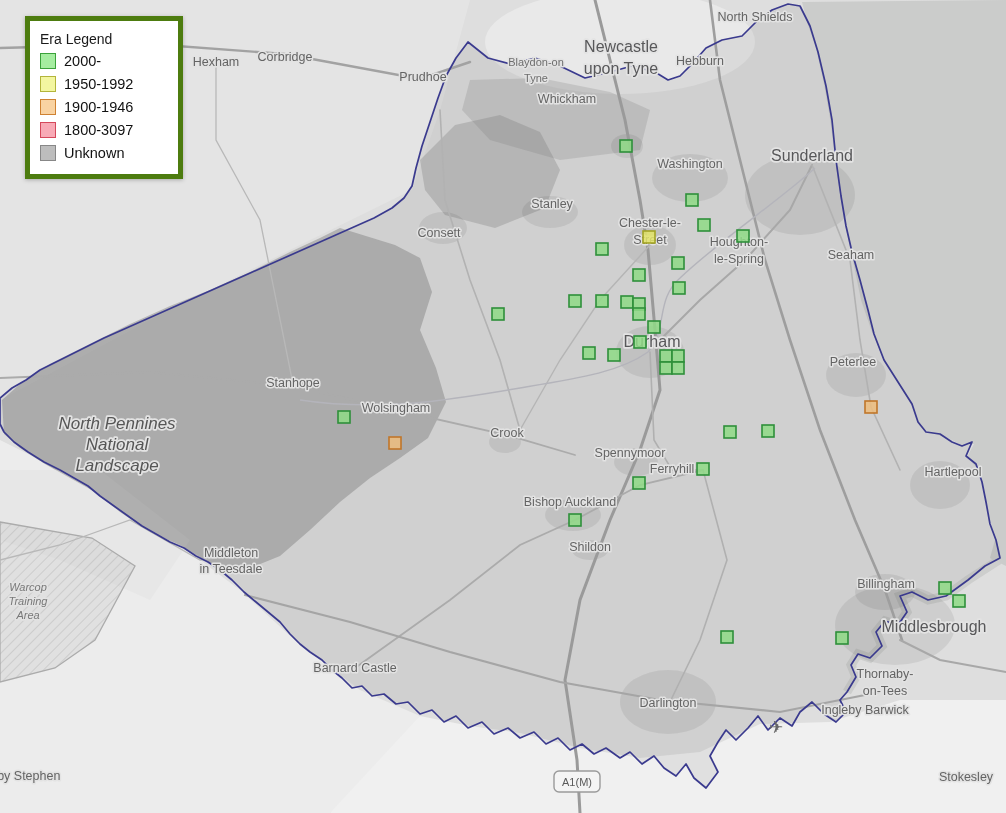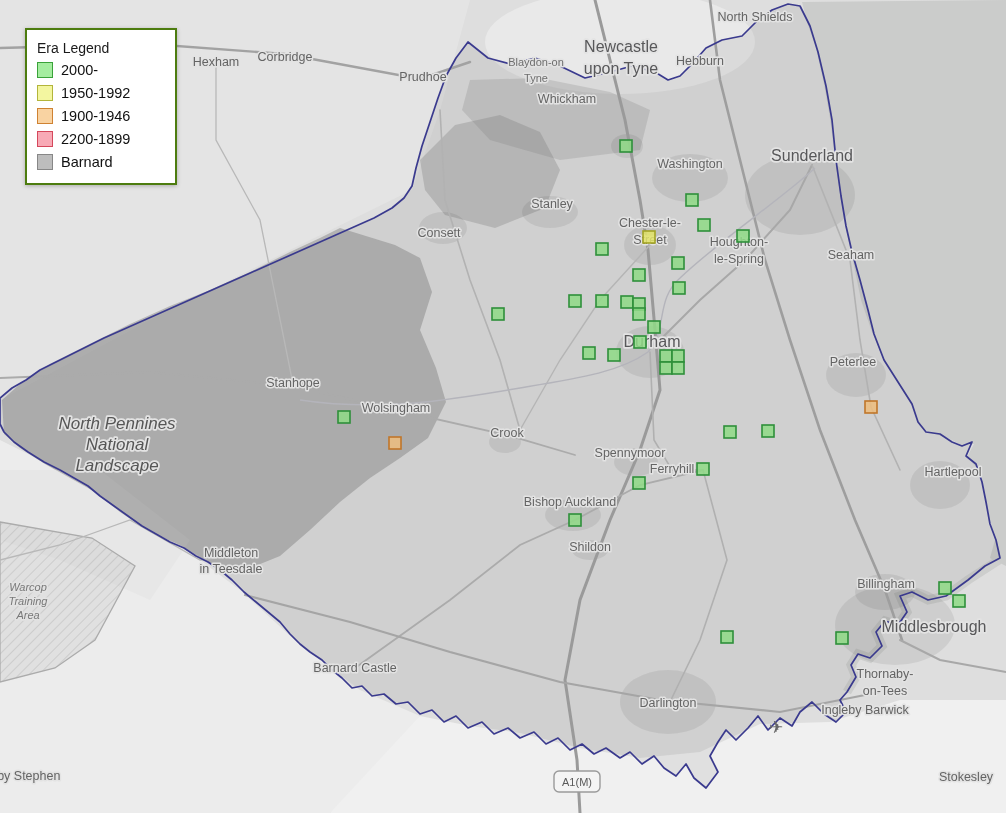--- a/index.html
+++ b/index.html
@@ -12,22 +12,22 @@
     paint-order:stroke;stroke:#e3e3e3;stroke-width:3px;stroke-linejoin:round;
     fill:#666;font-family:"Liberation Sans",sans-serif;
   }
   svg text.city{font-size:16px;fill:#58585a;stroke-width:3.5px;}
   svg text.town{font-size:12.5px;fill:#646464;}
   svg text.small{font-size:11px;fill:#6e6e6e;}
   svg text.area{font-size:17px;font-style:italic;fill:#565656;stroke-width:3.5px;}
   svg text.area-sm{font-size:11px;font-style:italic;fill:#787878;}
   svg text.badge-txt{font-size:11px;fill:#5a5a5a;stroke:none;}
   #legend{
-    position:absolute;left:25px;top:28px;width:128px;
-    background:#fff;border:2px solid #4d7c0f;box-shadow:0 1px 4px rgba(0,0,0,.25);
+    position:absolute;left:25px;top:16px;width:128px;
+    background:#fff;border:5px solid #4d7c0f;box-shadow:0 1px 4px rgba(0,0,0,.25);
     padding:8px 10px 6px 10px;z-index:10;
   }
   #legend .legend-title{font-size:14px;color:#1a1a1a;margin:2px 0 6px 0;}
   .legend-row{display:flex;align-items:flex-start;margin:0 0 7px 0;}
   .legend-swatch{width:14px;height:14px;border:1.5px solid;margin-right:8px;flex:0 0 auto;}
   .legend-label{font-size:14.5px;color:#111;white-space:nowrap;}
 </style>
 </head>
 <body>
 
@@ -197,20 +197,20 @@
       <div class="legend-row">
         <span class="legend-swatch" style="background: rgb(243, 246, 160); border-color: rgb(179, 181, 59);"></span>
         <span class="legend-label">1950-1992</span>
       </div>
       <div class="legend-row">
         <span class="legend-swatch" style="background: rgb(249, 211, 162); border-color: rgb(207, 130, 50);"></span>
         <span class="legend-label">1900-1946</span>
       </div>
       <div class="legend-row">
         <span class="legend-swatch" style="background: rgb(248, 170, 182); border-color: rgb(213, 72, 92);"></span>
-        <span class="legend-label">2200-1899</span>
+        <span class="legend-label">1800-3097</span>
       </div>
       <div class="legend-row">
         <span class="legend-swatch" style="background: rgb(189, 189, 189); border-color: rgb(135, 135, 135);"></span>
-        <span class="legend-label">Barnard</span>
+        <span class="legend-label">Unknown</span>
       </div>
     </div>
 </div>
 
 </body></html>

